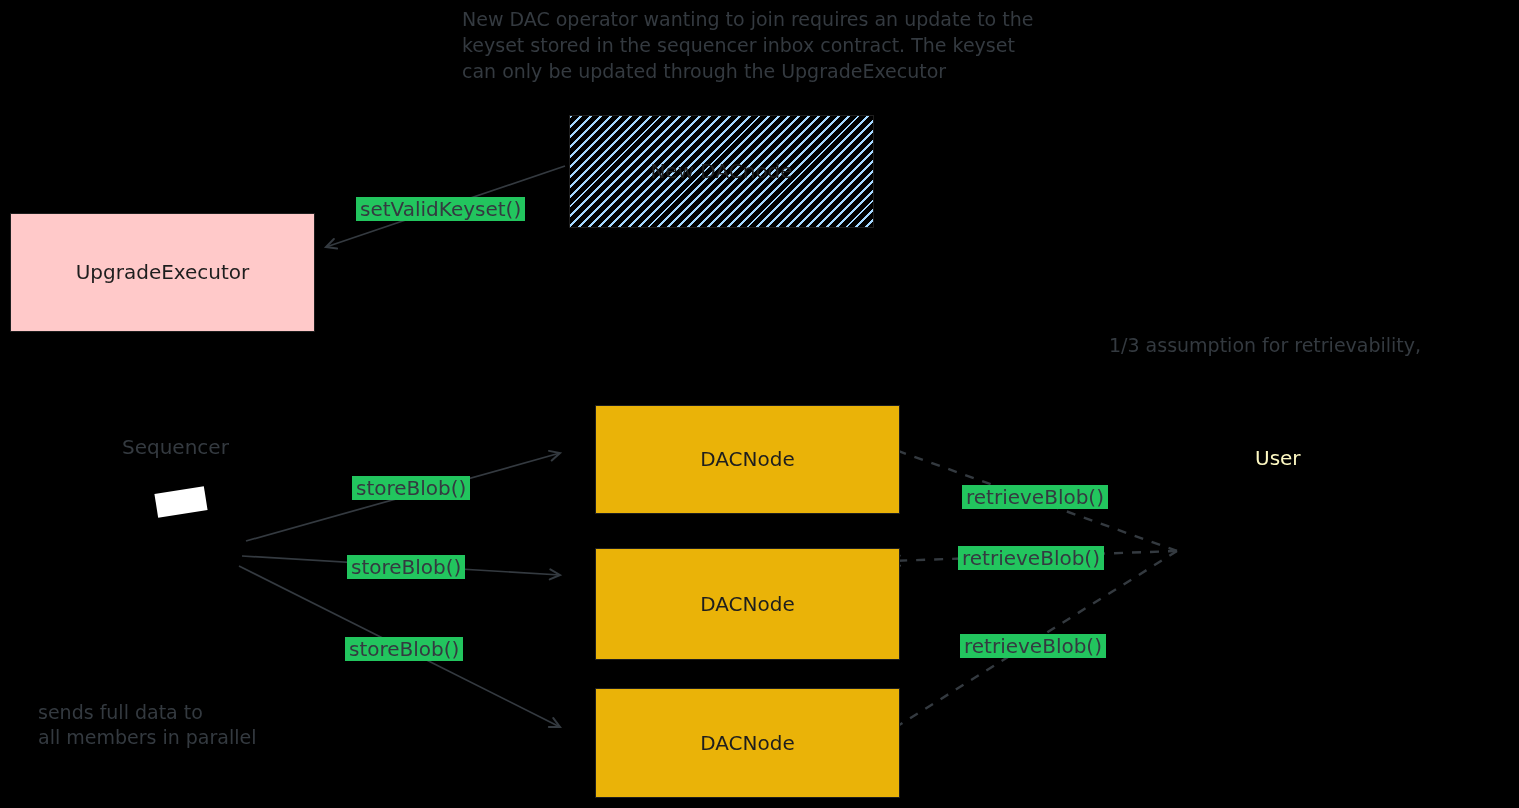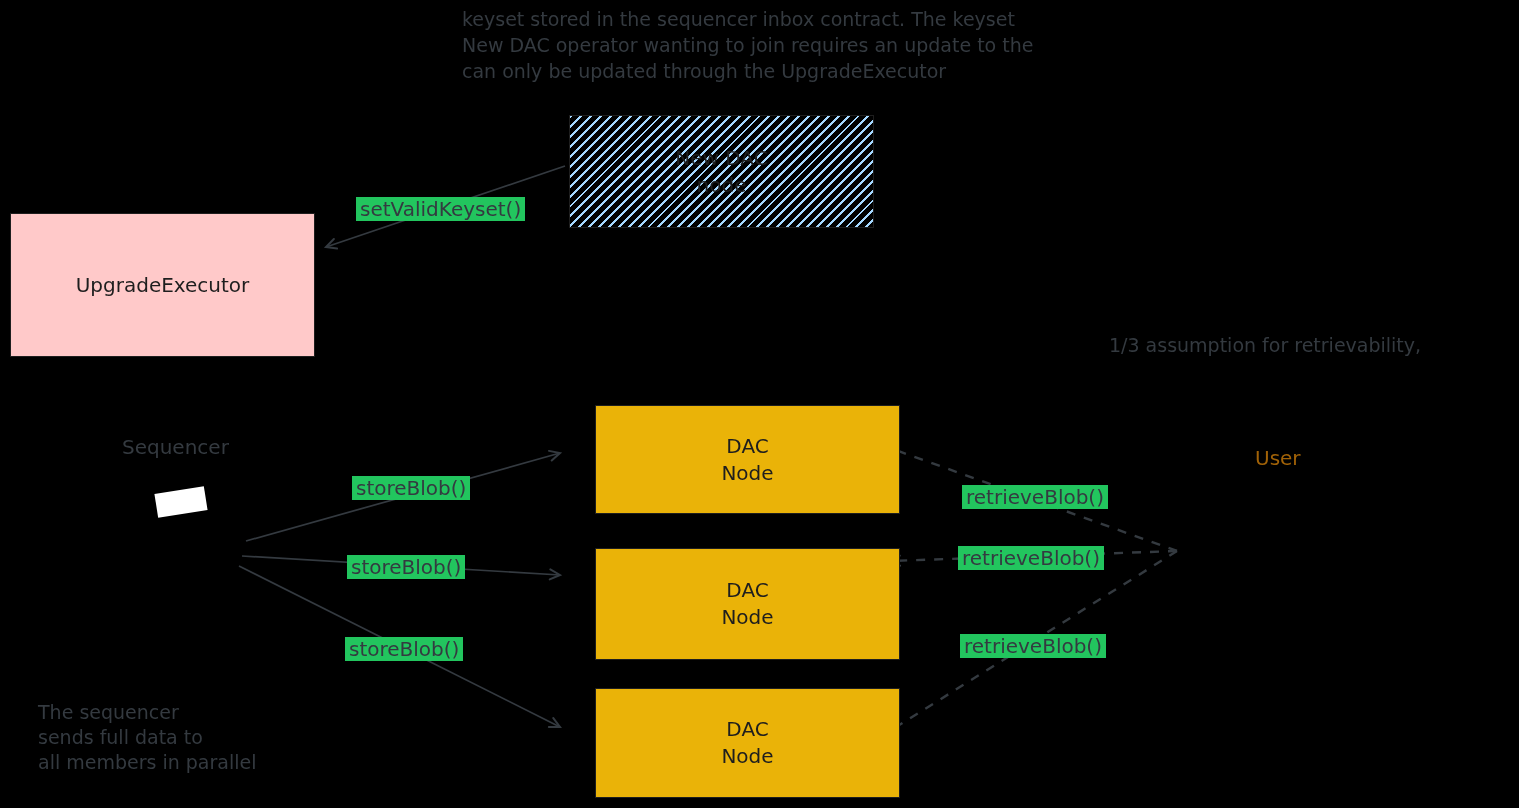--- a/index.html
+++ b/index.html
@@ -2,24 +2,24 @@
 <html><head>
 <meta charset="utf-8">
 <style>
   html,body{margin:0;padding:0;background:#000;}
   .canvas{
     position:relative;width:1519px;height:808px;background:#000;
     font-family:"DejaVu Sans", sans-serif;overflow:hidden;
   }
   .note{position:absolute;color:#343a40;font-size:19px;line-height:26px;white-space:nowrap;}
   .arrow-label{position:absolute;color:#343a40;font-size:20px;white-space:nowrap;background:#22c55e;padding:0 4px;}
-  .plain-label{position:absolute;color:#a16207;font-size:20px;white-space:nowrap;}
+  .plain-label{position:absolute;color:#fef9c3;font-size:20px;white-space:nowrap;}
   .box{
     position:absolute;width:305px;border:1.5px solid #1e1e1e;box-sizing:border-box;
-    display:flex;flex-direction:column;align-items:center;justify-content:center;
+    display:flex;align-items:center;justify-content:center;
     color:#1e1e1e;font-size:20px;line-height:27px;text-align:center;
   }
   .box-pink{background:#ffc9c9;}
   .box-blue{background:#eab308;margin-left:27px;}
   .box-hatch{
     background:repeating-linear-gradient(135deg,#a5d8ff 0px,#a5d8ff 2px,transparent 2px,transparent 7px);
   }
   .white-chip{
     position:absolute;left:156px;top:490px;width:50px;height:24px;background:#ffffff;
     transform:rotate(-9deg);
@@ -43,31 +43,31 @@
     <line class="solid-arrow" x1="565" y1="166" x2="326" y2="247" marker-end="url(#ah)"></line>
     <line class="solid-arrow" x1="246" y1="541" x2="560" y2="453" marker-end="url(#ah)"></line>
     <line class="solid-arrow" x1="242" y1="556" x2="560" y2="575" marker-end="url(#ah)"></line>
     <line class="solid-arrow" x1="239" y1="566" x2="560" y2="727" marker-end="url(#ah)"></line>
     <line class="dashed-arrow" x1="1177" y1="551" x2="887" y2="447" marker-end="url(#ah)"></line>
     <line class="dashed-arrow" x1="1177" y1="551" x2="890" y2="561" marker-end="url(#ah)"></line>
     <line class="dashed-arrow" x1="1177" y1="551" x2="885" y2="734" marker-end="url(#ah)"></line>
   </svg>
 
   <div class="note" style="left:462px;top:6px;">
+    <div>New DAC operator wanting to join requires an update to the</div>
     <div>keyset stored in the sequencer inbox contract. The keyset</div>
-    <div>New DAC operator wanting to join requires an update to the</div>
     <div>can only be updated through the UpgradeExecutor</div>
   </div>
 
   <div class="box box-hatch" style="left:569px;top:115px;height:113px;">
     <div>New DAC</div>
     <div>node</div>
   </div>
 
-  <div class="box box-pink" style="left:10px;top:213px;height:144px;">
+  <div class="box box-pink" style="left:10px;top:213px;height:119px;">
     <div>UpgradeExecutor</div>
   </div>
 
   <div class="arrow-label" style="left:356px;top:197px;">setValidKeyset()</div>
 
   <div class="note" style="left:122px;top:434px;font-size:20px;">Sequencer</div>
   <div class="white-chip"></div>
 
   <div class="arrow-label" style="left:352px;top:476px;">storeBlob()</div>
   <div class="arrow-label" style="left:347px;top:555px;">storeBlob()</div>
@@ -90,18 +90,17 @@
   <div class="arrow-label" style="left:958px;top:546px;">retrieveBlob()</div>
   <div class="arrow-label" style="left:960px;top:634px;">retrieveBlob()</div>
 
   <div class="note" style="left:1109px;top:332px;">
     <div>1/3 assumption for retrievability,</div>
   </div>
 
   <div class="plain-label" style="left:1255px;top:446px;">User</div>
 
   <div class="note" style="left:38px;top:700px;line-height:25px;">
-    <div>The sequencer</div>
     <div>sends full data to</div>
     <div>all members in parallel</div>
   </div>
 
 </div>
 
 </body></html>

